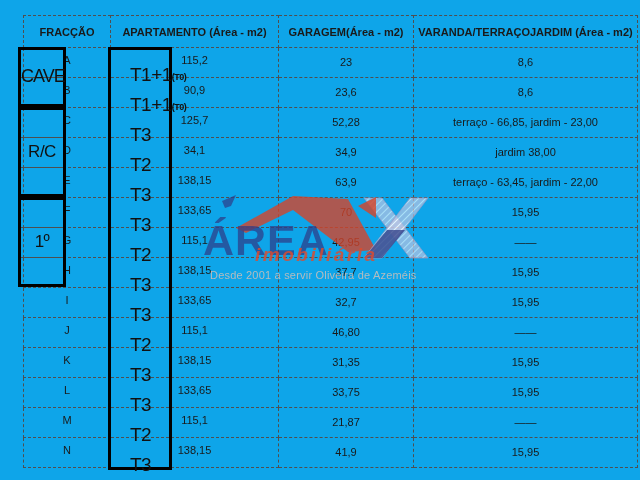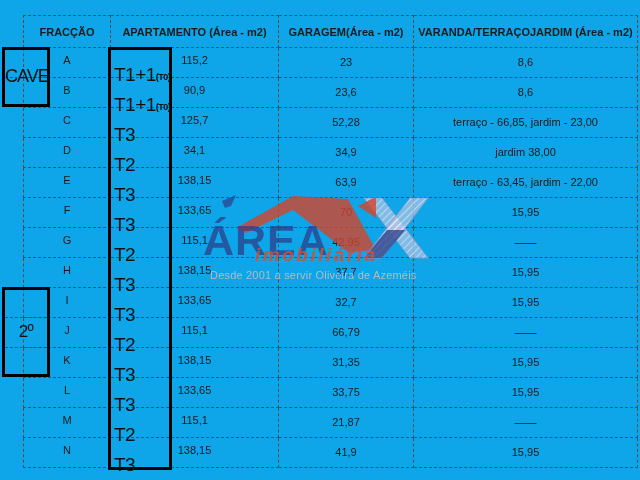--- a/index.html
+++ b/index.html
@@ -16,32 +16,32 @@
   }
   table.tbl thead tr{height:32px;}
   table.tbl tbody tr{height:30px;}
   table.tbl th{font-weight:bold;font-size:11px;letter-spacing:0px;}
   .col-frac{width:87px;}.col-apart{width:168px;}.col-gar{width:135px;}.col-var{width:224px;}
   td.c-apart{position:relative;}
   .aval{display:inline-block;transform:translateY(-3px);}
   .frac-letter{display:inline-block;transform:translateY(-3px);}
   .gval,.vval{display:inline-block;transform:translateY(-1px);}
   .tip{
-    position:absolute;left:3px;bottom:-7px;font-size:19px;letter-spacing:-0.5px;
+    position:absolute;left:19px;bottom:-7px;font-size:19px;letter-spacing:-0.5px;
     white-space:nowrap;color:#111;line-height:1;z-index:4;
   }
   .tipsup{font-size:9px;letter-spacing:-0.5px;position:relative;top:-1px;font-weight:bold;}
   
   .tipbox{
     position:absolute;left:108px;top:47px;width:64px;height:423px;
     border:3px solid #000;box-sizing:border-box;z-index:3;pointer-events:none;background:transparent;
   }
   
   .gbox{
-    position:absolute;left:2px;width:48px;border:3px solid #000;box-sizing:border-box;
+    position:absolute;left:18px;width:48px;border:3px solid #000;box-sizing:border-box;
     background:transparent;z-index:3;padding-left:24px;
   }
   .gbox .divider{position:absolute;left:0;right:0;border-top:1px dashed #4f4f4f;height:0;}
   .gbox .glabel{
     position:absolute;left:0;right:0;top:50%;transform:translateY(-52%);
     text-align:center;font-size:17px;letter-spacing:-0.5px;color:#111;z-index:4;
   }
   .gbox.cave{top:47px;height:60px;}
   .gbox.rc{top:107px;height:90px;}
   .gbox.f1{top:197px;height:90px;}
@@ -157,21 +157,21 @@
           </td>
           <td><span class="gval">32,7</span></td>
           <td><span class="vval">15,95</span></td>
         </tr>
         <tr>
           <td><span class="frac-letter">J</span></td>
           <td class="c-apart">
             <span class="tip"><span>T2</span></span>
             <span class="aval">115,1</span>
           </td>
-          <td><span class="gval">66,79</span></td>
+          <td><span class="gval">46,80</span></td>
           <td><span class="vval">——</span></td>
         </tr>
         <tr>
           <td><span class="frac-letter">K</span></td>
           <td class="c-apart">
             <span class="tip"><span>T3</span></span>
             <span class="aval">138,15</span>
           </td>
           <td><span class="gval">31,35</span></td>
           <td><span class="vval">15,95</span></td>
@@ -207,24 +207,29 @@
       </tbody>
     </table>
   </div>
 
   <div class="tipbox"></div>
 
   <div class="gbox cave">
     <div class="divider" style="top:27px"></div>
     <span class="glabel">CAVE</span>
   </div>
-  <div class="gbox f2">
+  <div class="gbox rc">
     <div class="divider" style="top:27px"></div>
     <div class="divider" style="top:57px"></div>
-    <span class="glabel">2º</span>
+    <span class="glabel">R/C</span>
+  </div>
+  <div class="gbox f1">
+    <div class="divider" style="top:27px"></div>
+    <div class="divider" style="top:57px"></div>
+    <span class="glabel">1º</span>
   </div>
 
   <div class="wm">
     <svg width="238" height="95" viewBox="0 0 238 95" xmlns="http://www.w3.org/2000/svg">
       <defs>
         <pattern id="hatch" width="5" height="5" patternUnits="userSpaceOnUse" patternTransform="rotate(45)">
           <rect width="5" height="5" fill="#c6c6e2"></rect>
           <line x1="0" y1="0" x2="0" y2="5" stroke="#ffffff" stroke-width="2"></line>
         </pattern>
       </defs>

